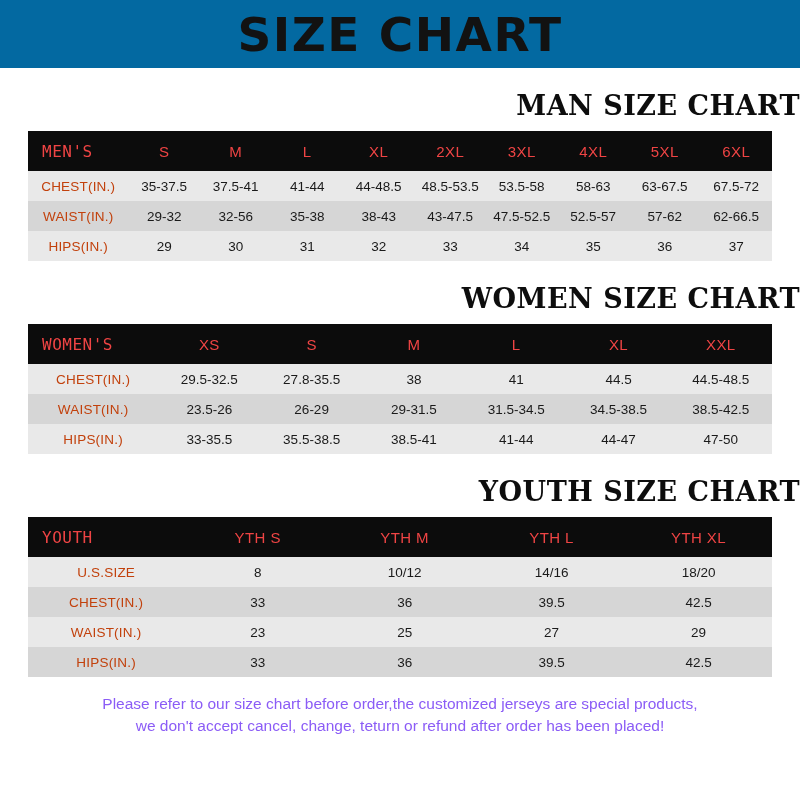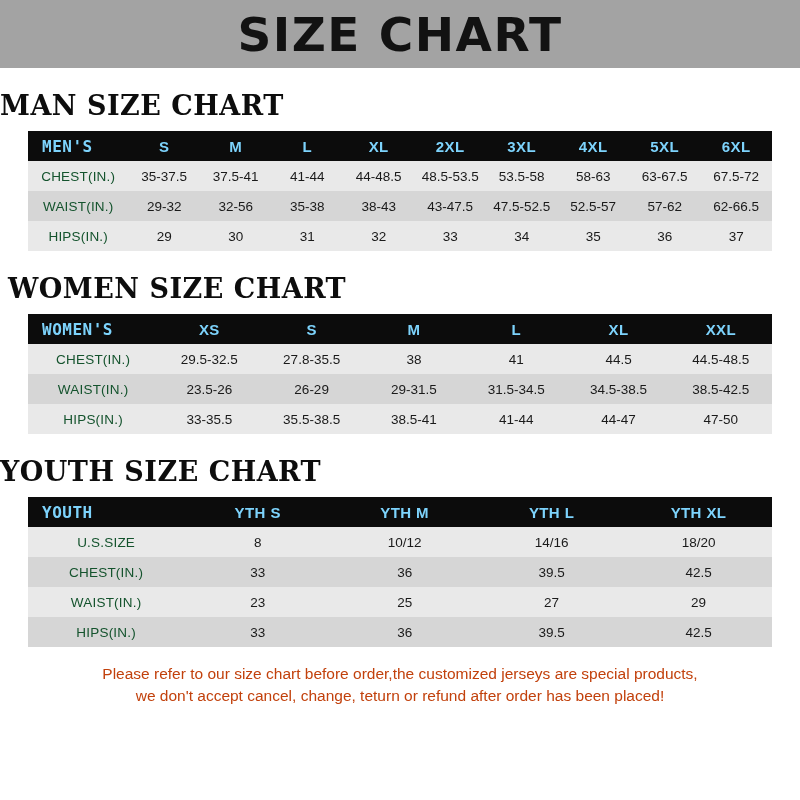--- a/index.html
+++ b/index.html
@@ -16,41 +16,41 @@
   .page {
     position: relative;
     width: 800px;
     height: 800px;
     box-sizing: border-box;
     background: #ffffff;
   }
   
   .banner {
     height: 68px;
-    background: #a3a3a3;
+    background: #0369a1;
     display: flex;
     align-items: center;
     justify-content: center;
   }
   .banner-title {
     font-family: "DejaVu Sans", sans-serif;
     font-weight: bold;
     font-size: 47px;
     letter-spacing: 1.5px;
     color: #121212;
     line-height: 1;
     text-align: center;
   }
   
   .section-title {
     font-family: "DejaVu Serif", serif;
     font-weight: bold;
     font-size: 27px;
     color: #0d0d0d;
-    text-align: left;
+    text-align: right;
     letter-spacing: 0.5px;
   }
   .t-man   { margin-top: 22px; }
   .t-women { margin-top: 22px; padding-left: 8px; }
   .t-youth { margin-top: 22px; }
 
   
   .tbl-wrap {
     margin: 10px 28px 0 28px;
   }
@@ -63,50 +63,50 @@
     text-align: center;
     font-size: 13.5px;
     color: #1a1a1a;
     padding: 0;
     height: 30px;
     vertical-align: middle;
     font-family: "Liberation Sans", sans-serif;
   }
   thead th {
     background: #0c0c0c;
-    color: #7dd3fc;
-    height: 30px;
+    color: #ef4444;
+    height: 40px;
     font-size: 15px;
-    font-weight: bold;
+    font-weight: normal;
     letter-spacing: 0.4px;
   }
   thead th.corner {
     text-align: left;
     padding-left: 14px;
     font-family: "DejaVu Sans Mono", monospace;
     font-size: 16px;
     letter-spacing: 0.5px;
   }
   tbody tr.odd  td { background: #e9e9e9; }
   tbody tr.even td { background: #d6d6d6; }
   tbody td.rowhead {
     text-align: center;
     font-size: 13.5px;
     letter-spacing: 0.2px;
-    color: #14532d;
+    color: #c2410c;
   }
   
   table.men col.first    { width: 13.5%; }
   table.women col.first  { width: 17.5%; }
   table.youth col.first  { width: 21%; }
 
   
   .note {
     margin: 16px 26px 0 26px;
-    color: #c2410c;
+    color: #8b5cf6;
     font-size: 15.5px;
     line-height: 1.45;
     text-align: center;
     font-family: "Liberation Sans", sans-serif;
   }
   .note div { white-space: nowrap; }
 </style>
 </head>
 <body>
 

